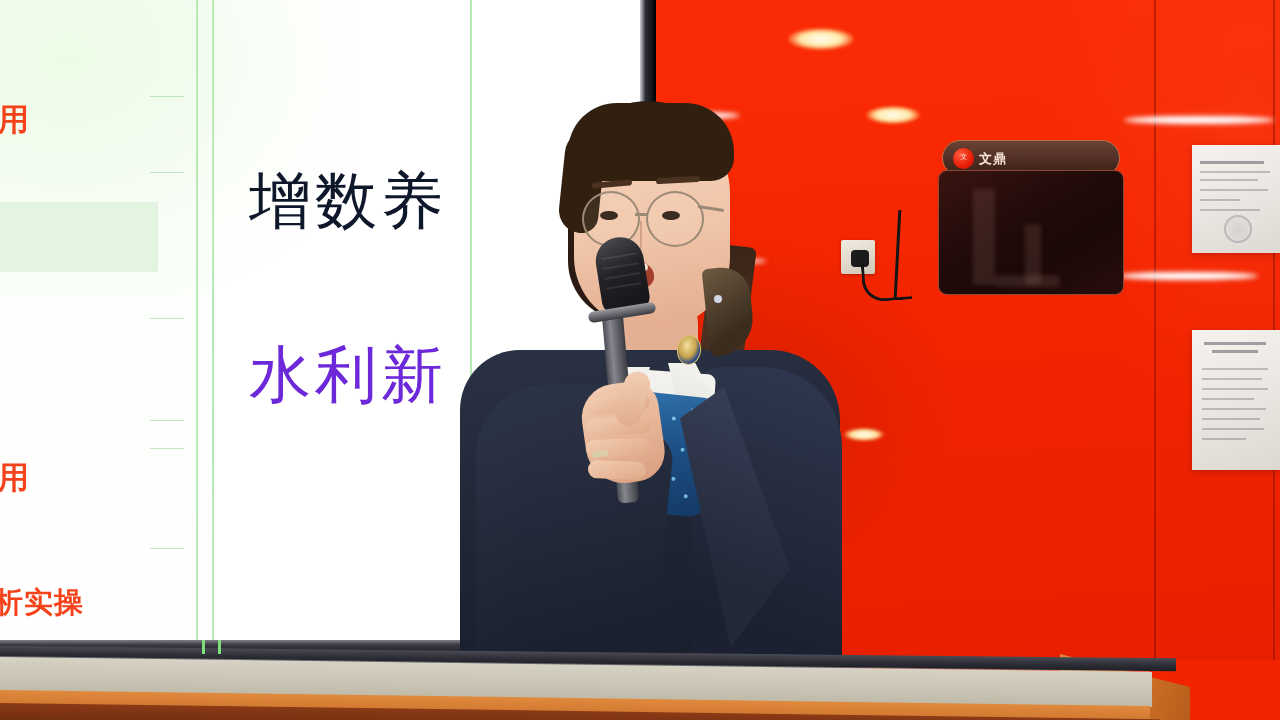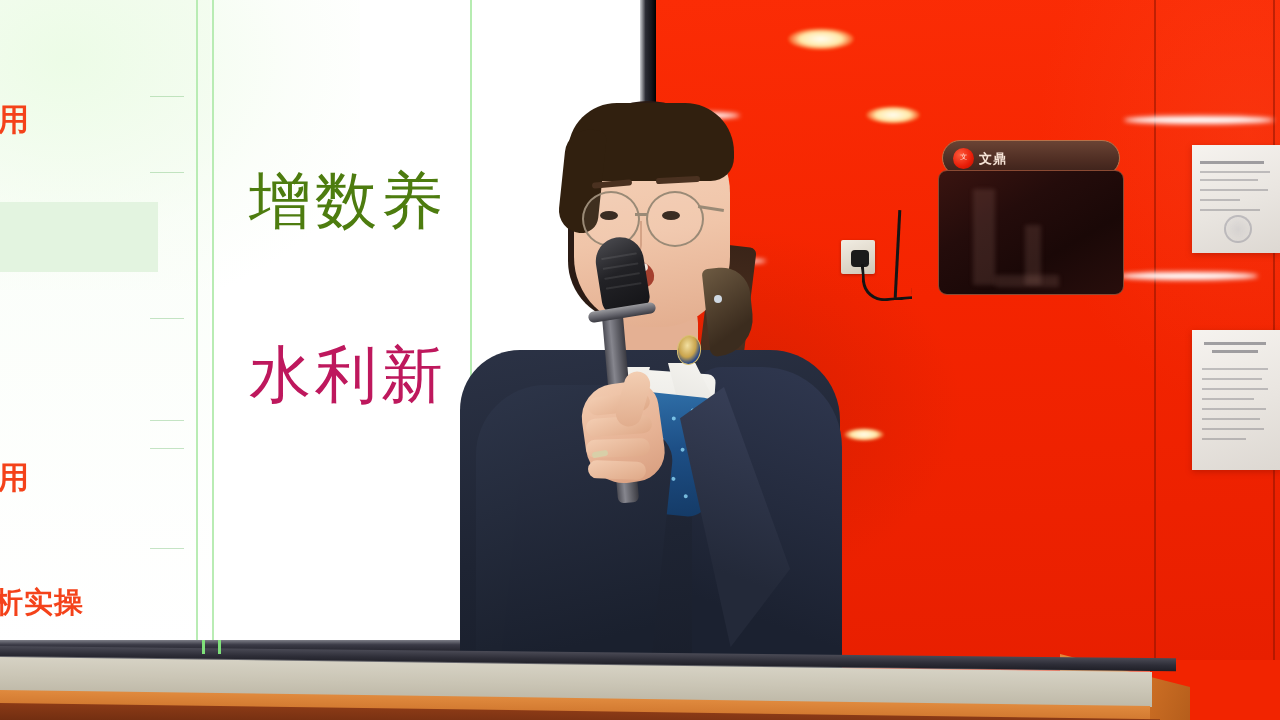--- a/index.html
+++ b/index.html
@@ -98,22 +98,22 @@
     left: 16px;
     width: 240px;
     text-align: center;
     font-size: 62px;
     line-height: 1.08;
     letter-spacing: 4px;
     font-weight: 400;
     white-space: nowrap;
   }
   .slogan.s1 { top: 14px;  color: #f4796b; }
-  .slogan.s2 { top: 168px; color: #4d7c0f; }
-  .slogan.s3 { top: 342px; color: #be185d; }
+  .slogan.s2 { top: 168px; color: #0f172a; }
+  .slogan.s3 { top: 342px; color: #6d28d9; }
   .slogan.s4 { top: 418px; color: #25e6f2; }
 
   
   .slogan::after { content: ""; }
 
   
   .screen-frame-bottom {
     position: absolute;
     left: 0; top: 640px;
     width: 648px; height: 12px;

